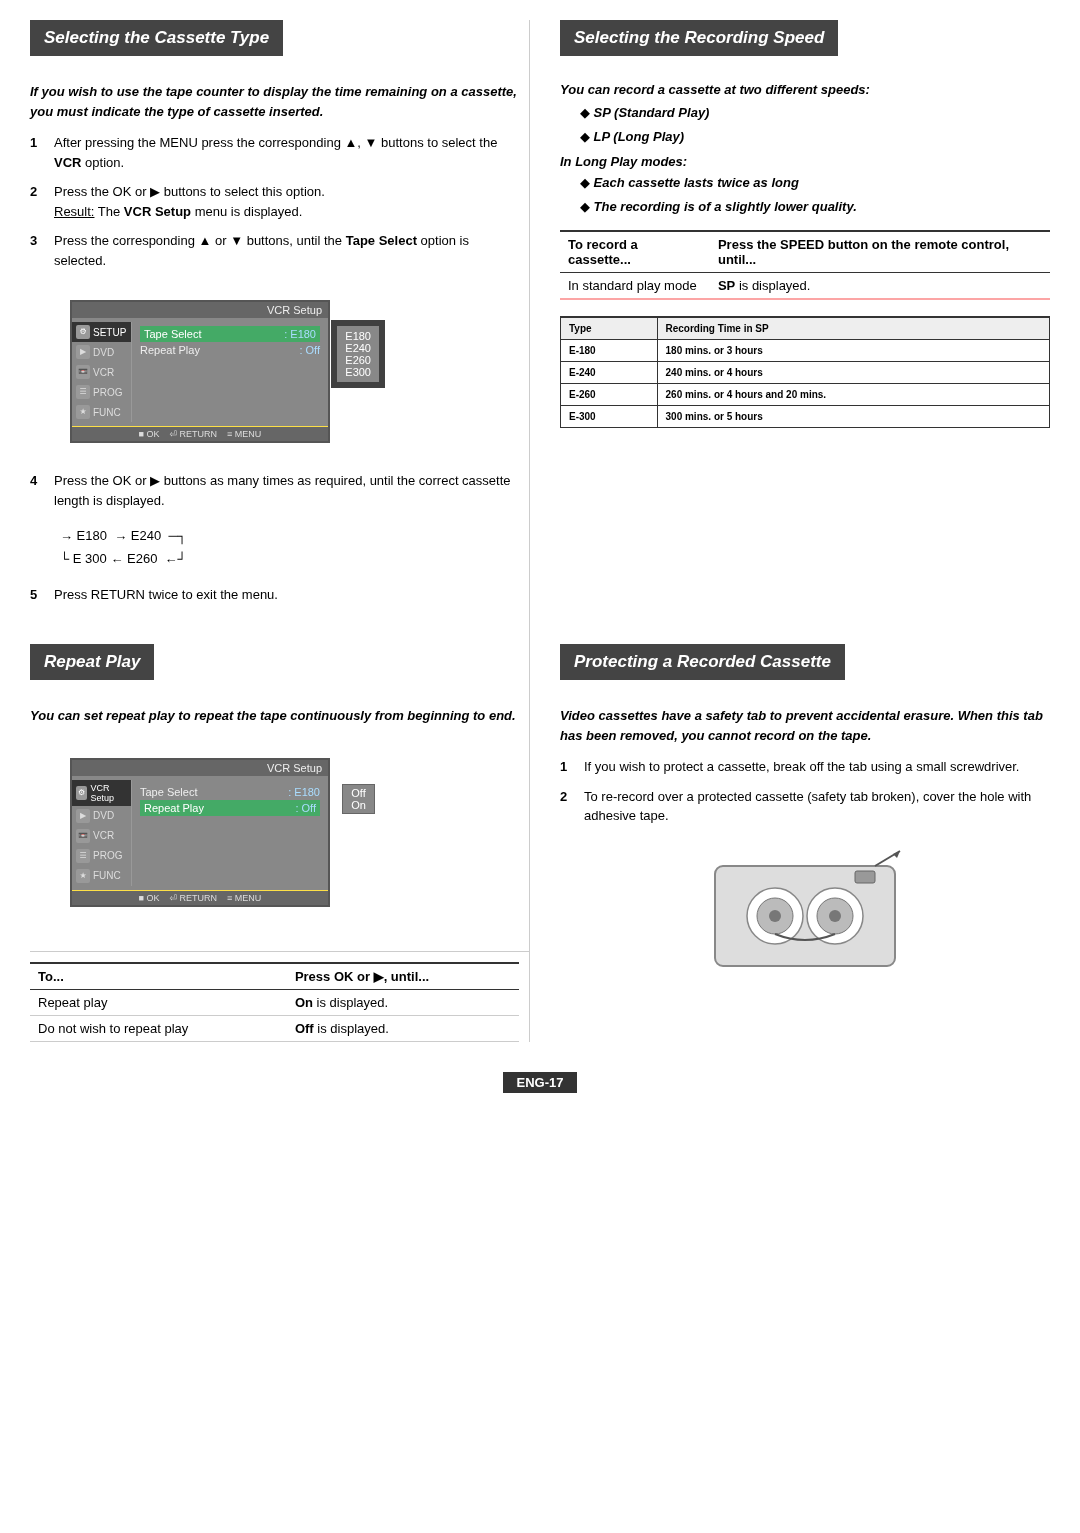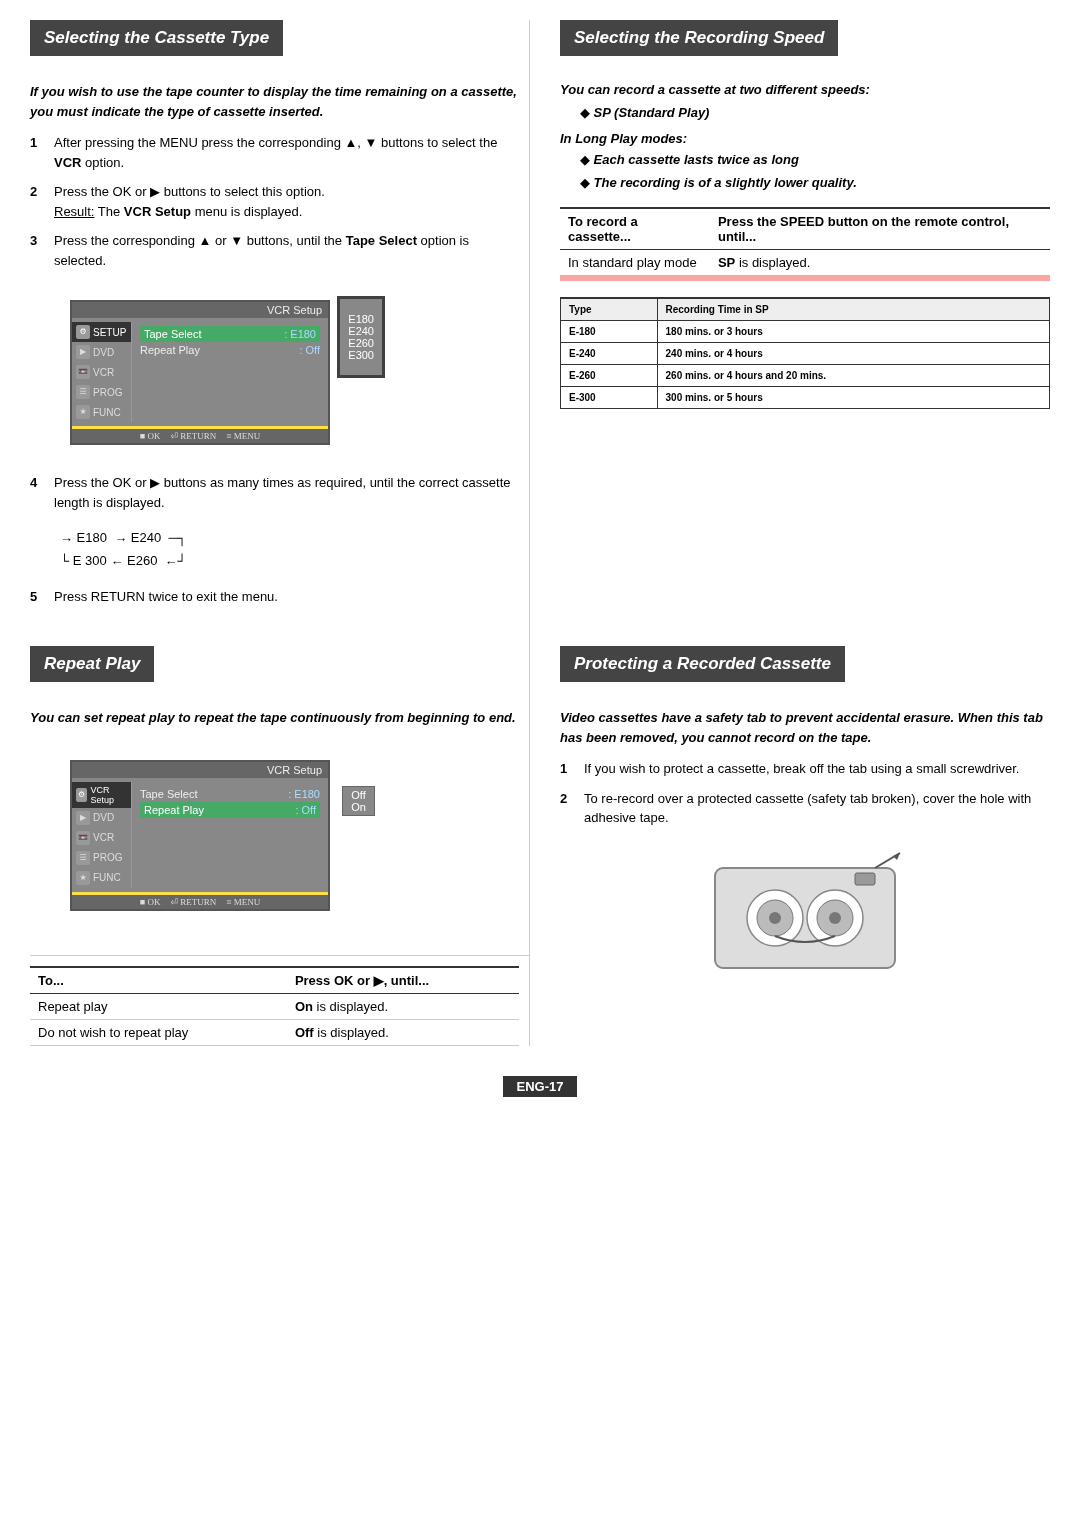--- a/index.html
+++ b/index.html
@@ -194,22 +194,21 @@
     .menu-value { color: #adf; }
 
     .menu-bottom-bar {
       background: #666;
       display: flex;
       justify-content: center;
       gap: 10px;
       padding: 2px 4px;
       font-size: 9px;
       color: #ddd;
-      border-top: 3px solid #fde047;
-      font-family: Liberation Serif, serif;
+      border-top: 1px solid #fde047;
     }
 
     
     .arrow-diagram {
       margin: 14px 0 14px 30px;
       font-size: 13px;
       line-height: 1.8;
     }
 
     
@@ -258,21 +257,21 @@
     .speed-header-table th {
       border-top: 2px solid #333;
       border-bottom: 1px solid #333;
       font-weight: bold;
       padding: 5px 8px;
       text-align: left;
     }
 
     .speed-header-table td {
       padding: 5px 8px;
-      border-bottom: 6px solid #fca5a5;
+      border-bottom: 2px solid #fca5a5;
       vertical-align: top;
     }
 
     
     .repeat-bottom-table {
       width: 100%;
       border-collapse: collapse;
       font-size: 13px;
     }
 
@@ -383,21 +382,21 @@
               <span class="menu-value">: Off</span>
             </div>
           </div>
         </div>
         <div class="menu-bottom-bar">
           <span>■ OK</span>
           <span>⏎ RETURN</span>
           <span>≡ MENU</span>
         </div>
       </div>
-      <div style="position:absolute; right:-55px; top:6px; background:#888; border:3px solid #404040; padding:14px 8px; font-size:11px; color:#fff;">
+      <div style="position:absolute; right:-55px; top:30px; background:#888; border:6px solid #404040; padding:4px 8px; font-size:11px; color:#fff;">
         <div>E180</div>
         <div>E240</div>
         <div>E260</div>
         <div>E300</div>
       </div>
     </div>
 
     <ol class="step-list" style="margin-top:8px;">
       <li>
         <span class="step-num">4</span>
@@ -420,20 +419,21 @@
   </div>
 
   <div class="recording-speed-section">
     <div class="section-header-wrap">
       <span class="section-header">Selecting the Recording Speed</span>
     </div>
 
     <p style="font-weight:bold; font-style:italic; font-size:13px; margin-bottom:6px;">You can record a cassette at two different speeds:</p>
 
     <div class="bullet-diamond"><em><strong>SP (Standard Play)</strong></em></div>
+    <div class="bullet-diamond"><em><strong>LP (Long Play)</strong></em></div>
 
     <p class="in-long-play">In Long Play modes:</p>
     <div class="bullet-diamond"><em><strong>Each cassette lasts twice as long</strong></em></div>
     <div class="bullet-diamond"><em><strong>The recording is of a slightly lower quality.</strong></em></div>
 
     <table class="speed-header-table">
       <thead>
         <tr>
           <th>To record a cassette...</th>
           <th>Press the SPEED button on the remote control, until...</th>

